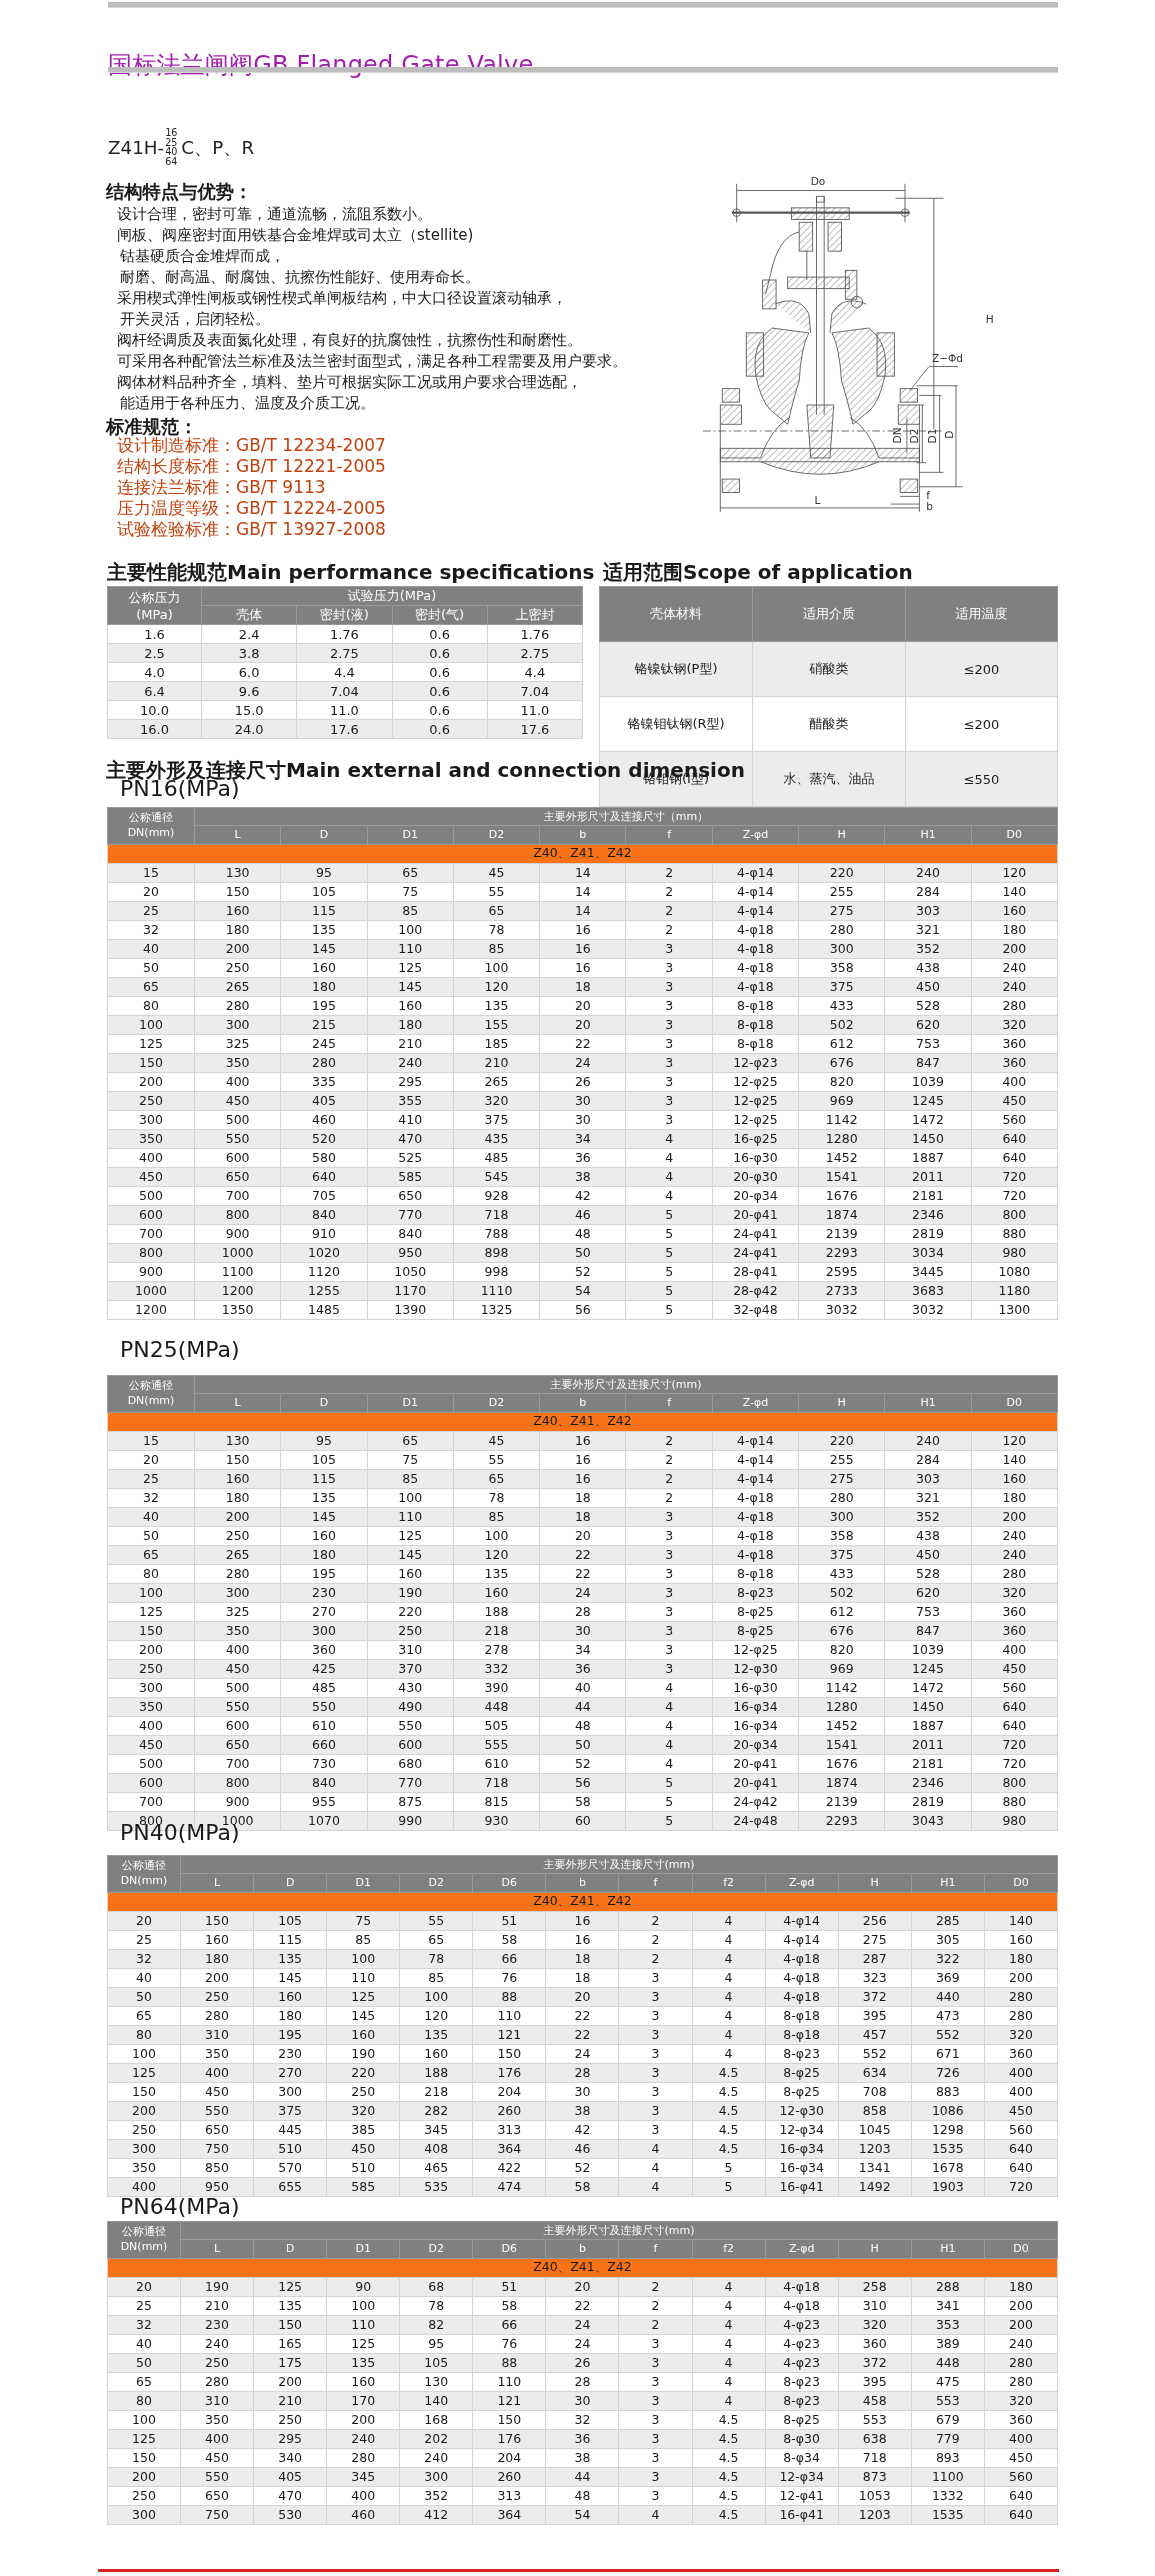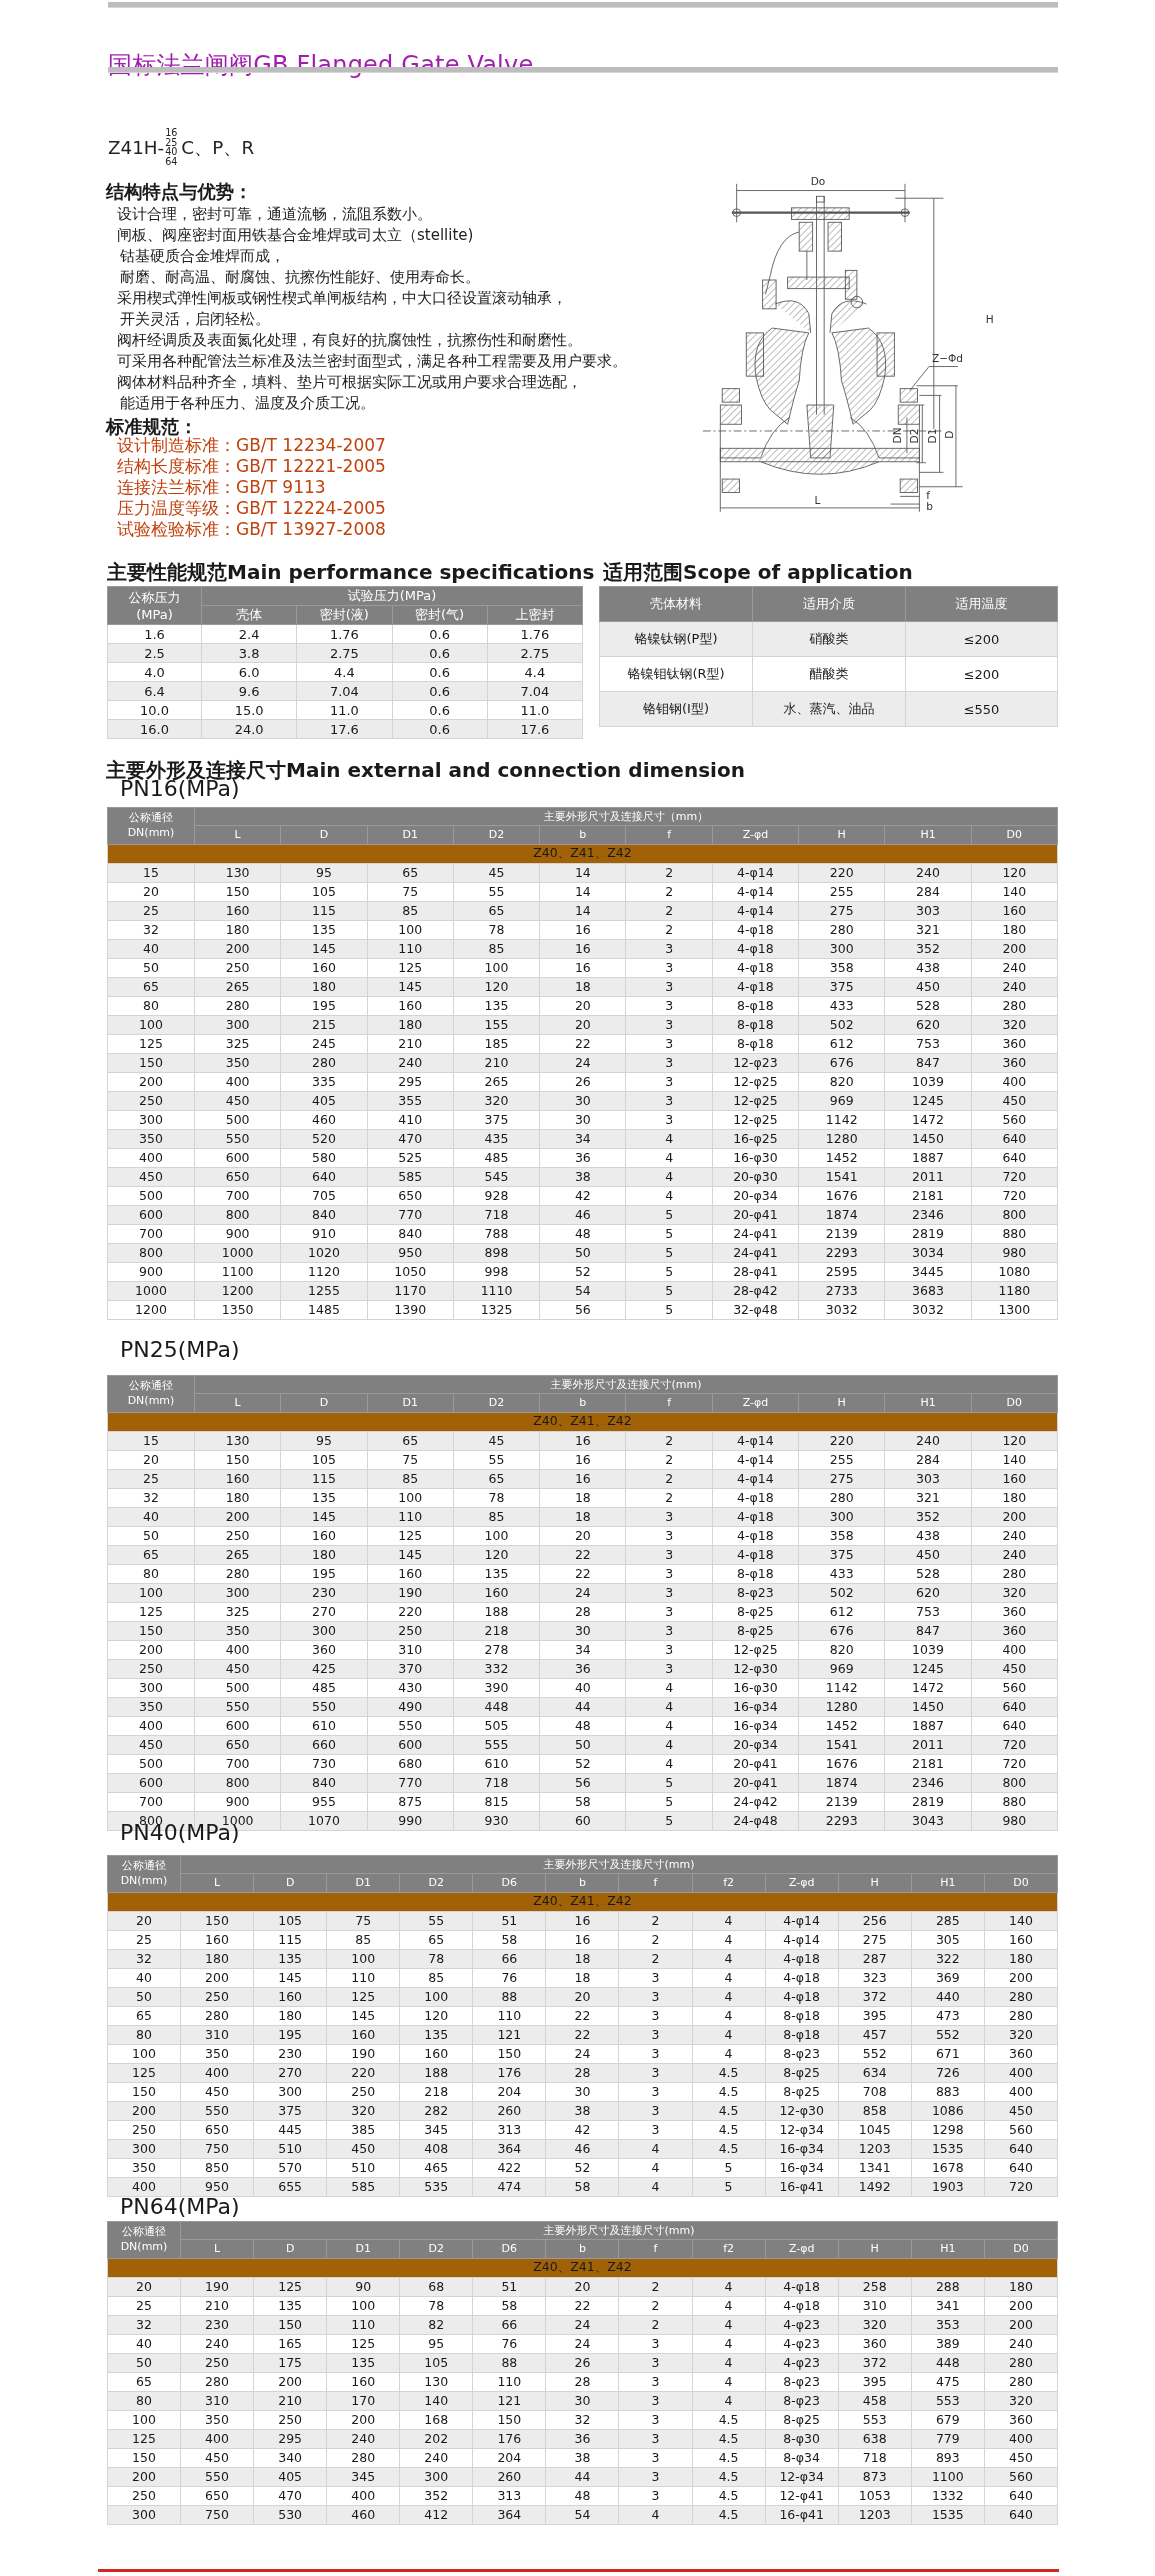--- a/index.html
+++ b/index.html
@@ -16,23 +16,23 @@
   .feature-list div { white-space: nowrap; }
   .feature-list .ind { padding-left: 2.9px; }
   .std-list { position: absolute; left: 117px; top: 477px; font-size: 17px; line-height: 21px; color: #c2410c; }
   .diagram { position: absolute; left: 703px; top: 169px; width: 327px; height: 347px; }
   .h2 { position: absolute; font-size: 20px; font-weight: bold; color: #1a1a1a; white-space: nowrap; }
   .h3 { position: absolute; left: 120px; font-size: 22px; color: #1a1a1a; }
   table.dt { position: absolute; border-collapse: collapse; table-layout: fixed; font-family: "DejaVu Sans", sans-serif; }
   table.dt th { background: #808080; color: #fff; font-weight: normal; border: 1px solid #9a9a9a; text-align: center; }
   table.dt td { border: 1px solid #d4d4d4; text-align: center; color: #1a1a1a; }
   table.dt tr.alt td { background: #ececec; }
-  table.dt tr.sub td { background: #a16207; }
+  table.dt tr.sub td { background: #f97316; }
   .perf th, .perf td { font-size: 13px; height: 19px; padding: 0; }
-  .scope th, .scope td { font-size: 13px; height: 31px; padding: 8px; }
+  .scope th, .scope td { font-size: 13px; height: 31px; padding: 18px; }
   .dim th { font-size: 11px; height: 18.3px; padding: 0; line-height: 11.6px; }
   .dim td { font-size: 12.5px; height: 19px; padding: 0; }
   .dim th.left { line-height: 14.4px; }
   .red-line { position: absolute; left: 98px; top: 2569px; width: 961px; height: 2.9px; background: #d8261f; }
 </style>
 </head>
 <body>
 
 <div class="bar top"></div>
 <h1 class="page-title">国标法兰闸阀GB Flanged Gate Valve</h1>

